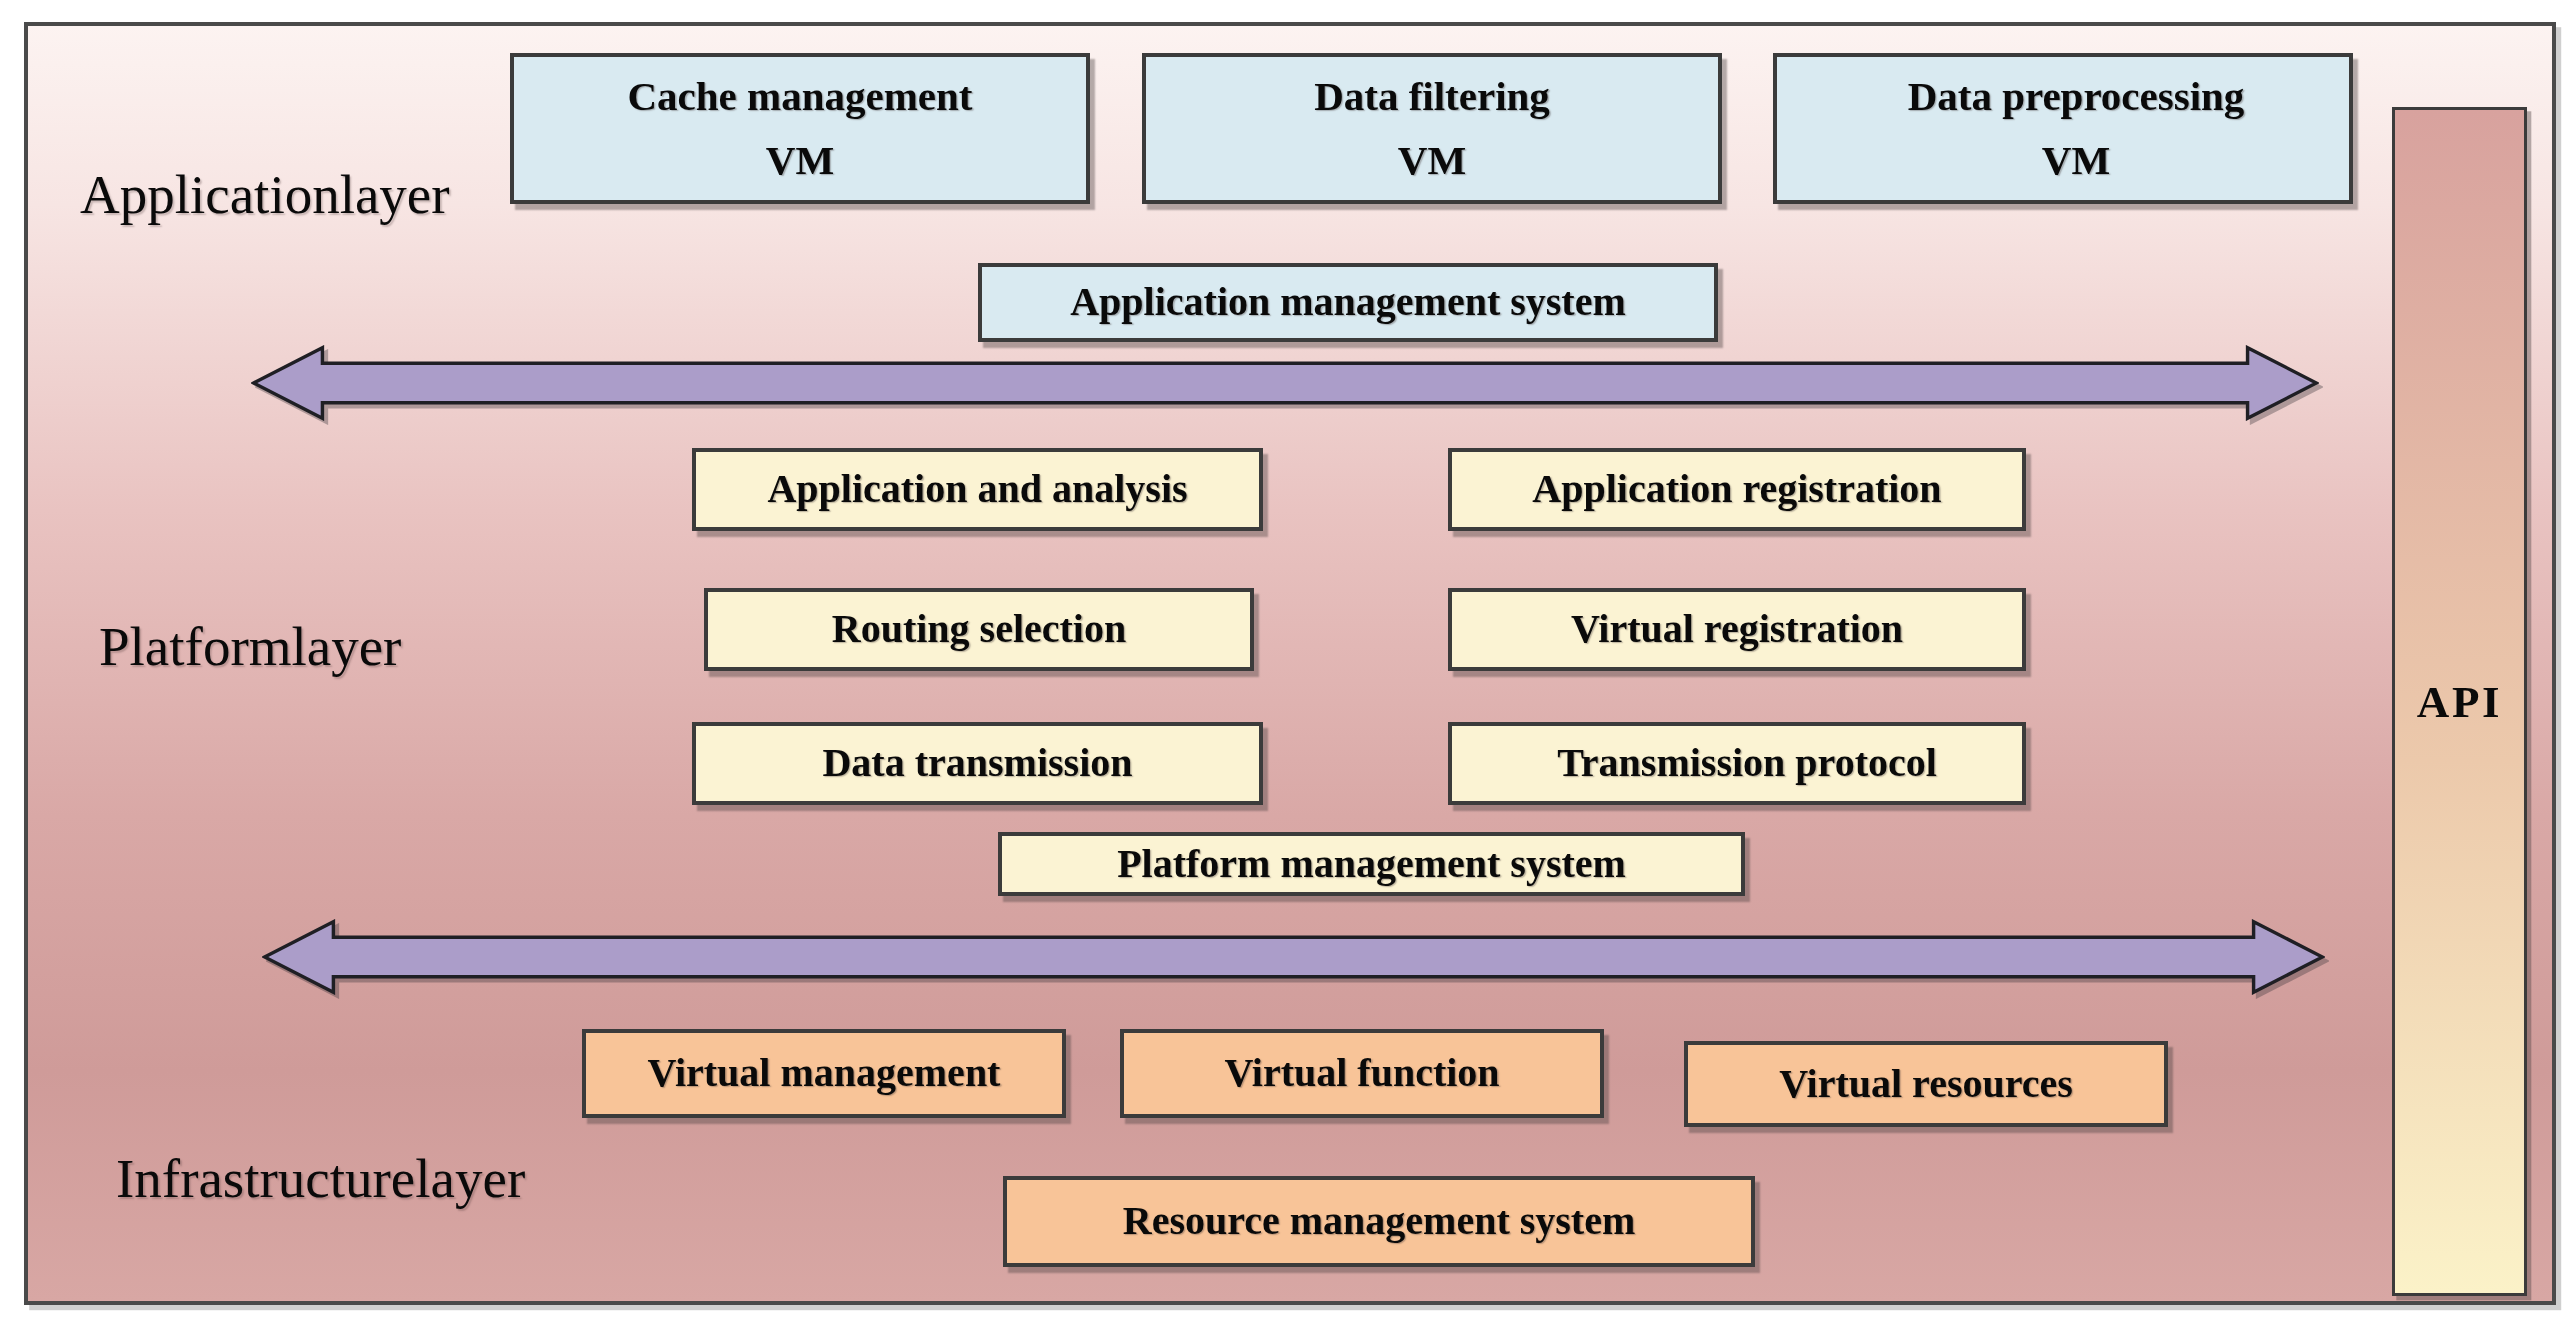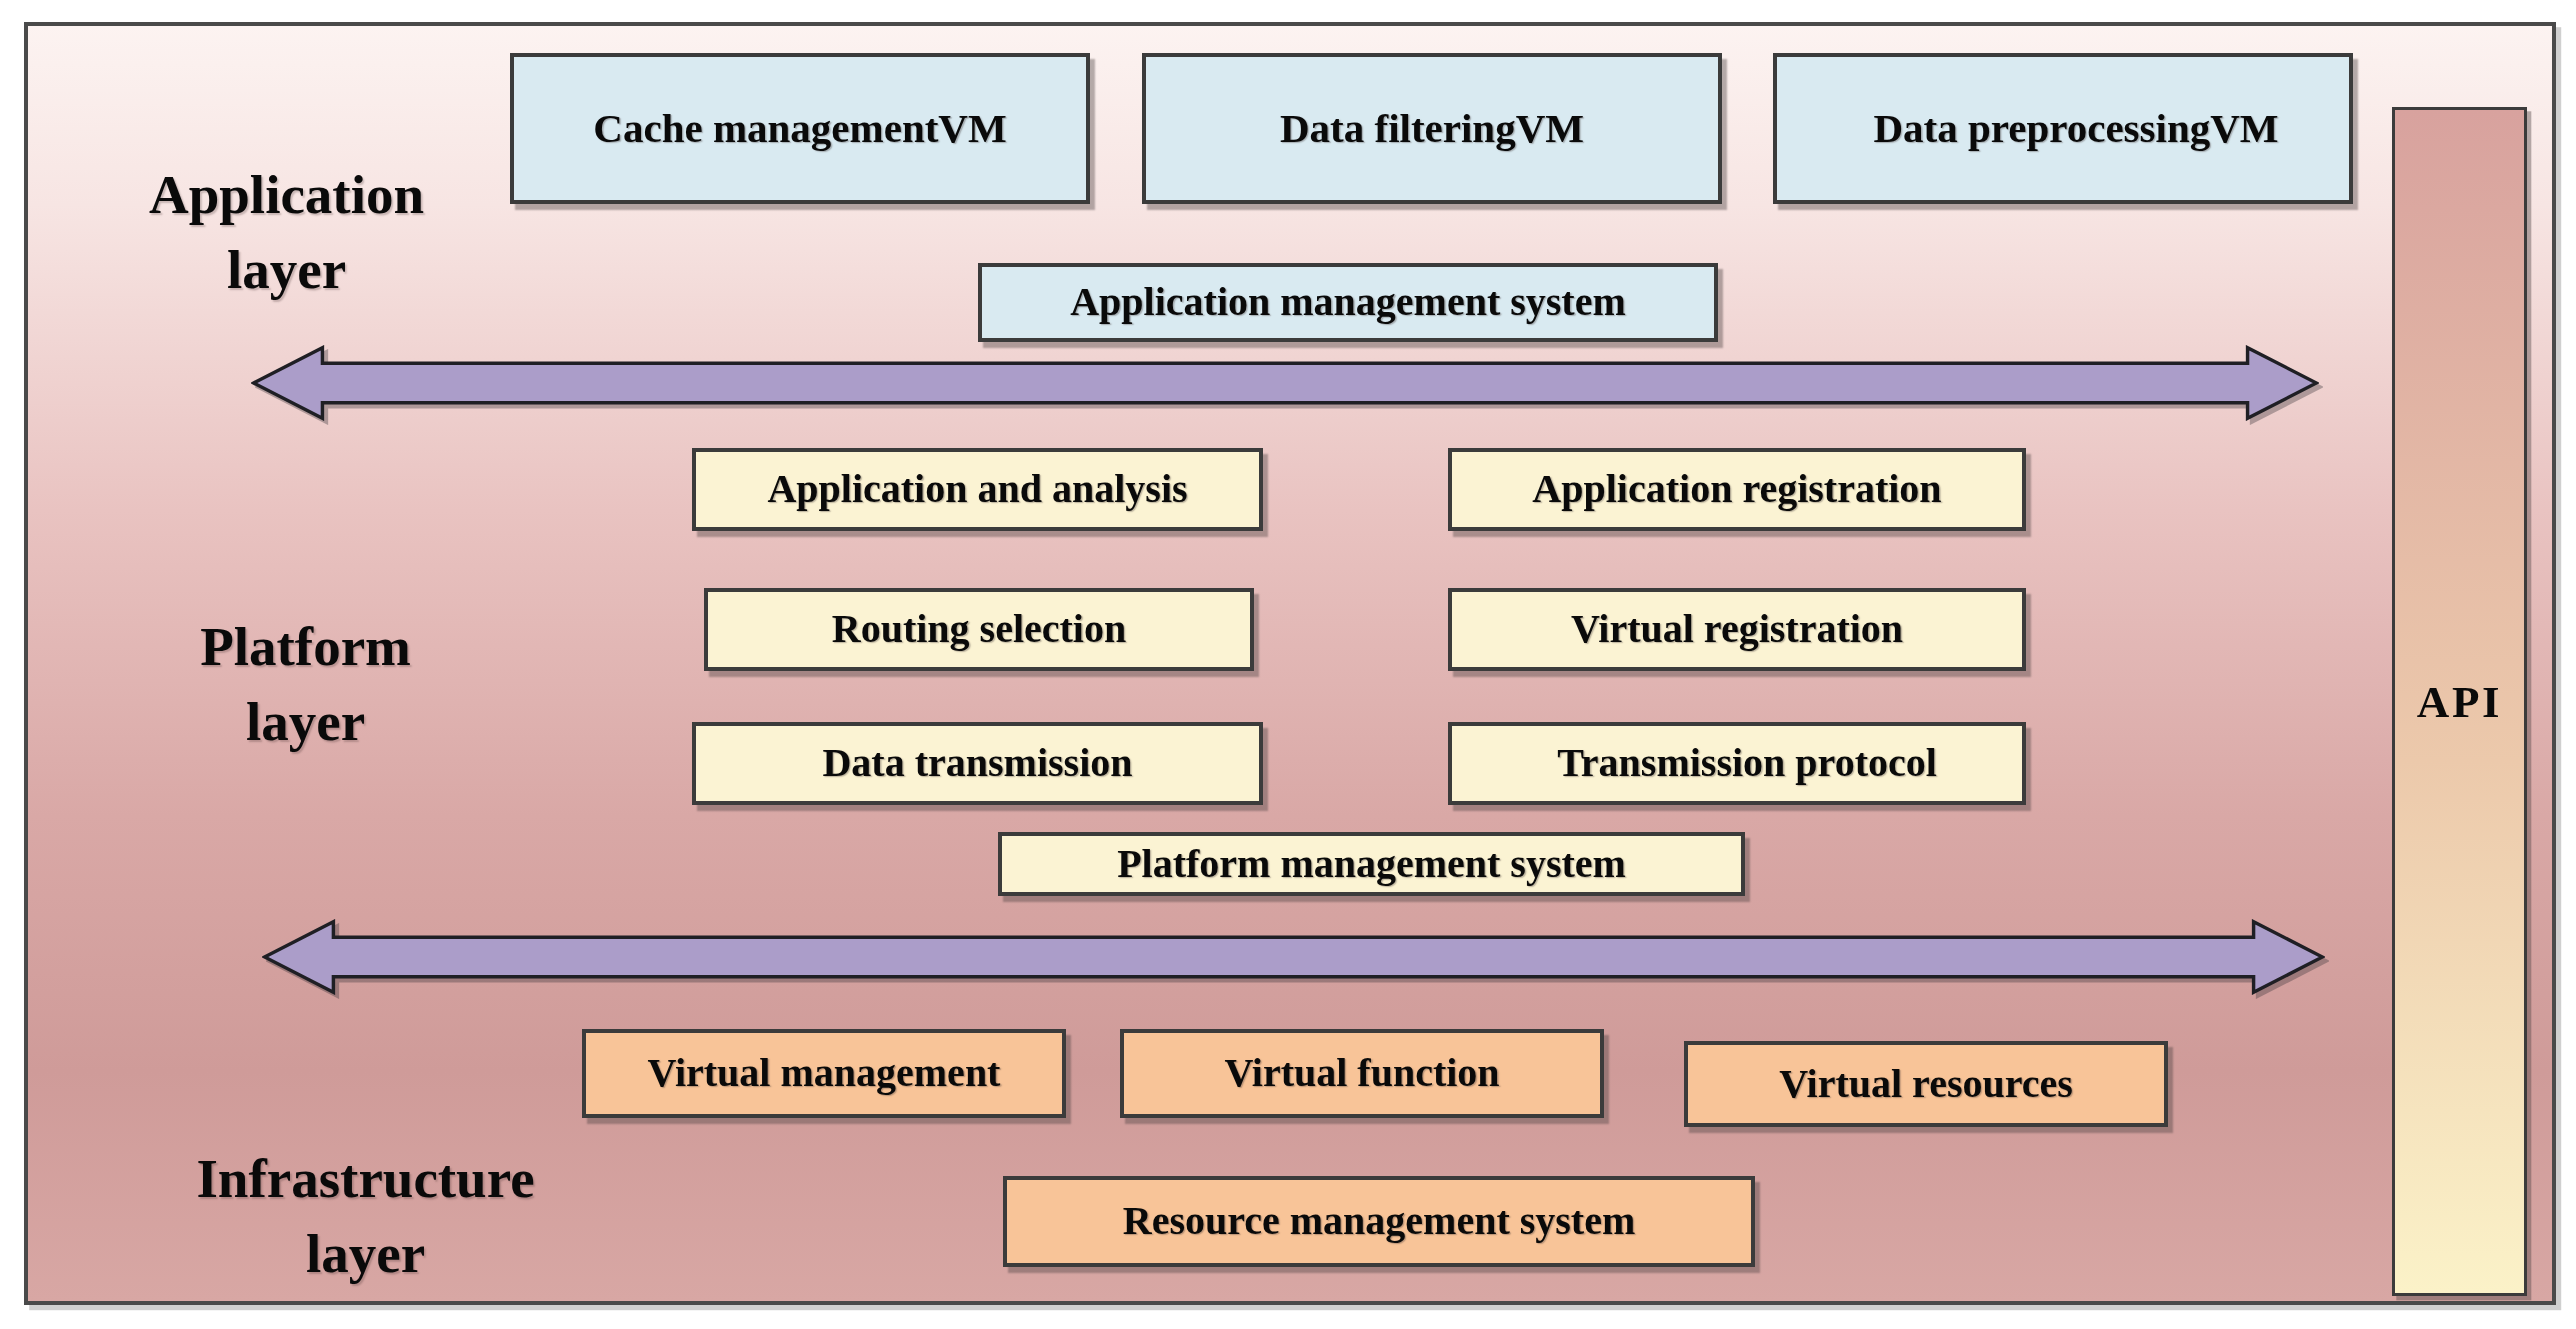--- a/index.html
+++ b/index.html
@@ -20,28 +20,28 @@
       #fcf3f1 0%,
       #f7e5e3 14%,
       #e9c3c1 38%,
       #d9a8a6 62%,
       #cf9b99 82%,
       #d8a7a4 100%);
     box-shadow:5.2px 5.2px 0 rgba(120,120,120,0.35);
   }
   .layer-label{
     position:absolute;
-    display:flex;flex-direction:column;align-items:center;
-    font-size:55px;font-weight:700;line-height:1.38;
+    display:flex;flex-direction:row;align-items:center;
+    font-size:55px;font-weight:400;line-height:1.38;
     text-align:center;
     text-shadow:1.7px 1.7px 1.7px rgba(60,40,40,0.25);
   }
   .box{
     position:absolute;
-    display:flex;flex-direction:row;align-items:center;justify-content:center;
+    display:flex;flex-direction:column;align-items:center;justify-content:center;
     border:4.3px solid #3b3b3b;
     box-sizing:border-box;
     font-size:40px;font-weight:700;line-height:1.5;
     text-align:center;
     box-shadow:5.2px 6px 1.7px rgba(75,65,65,0.4);
     text-shadow:1.3px 1.3px 1.3px rgba(60,50,50,0.35);
   }
   .box.blue{background:#d9eaf1;}
   .box.cream{background:#fbf3d3;}
   .box.orange{background:#f8c498;}

